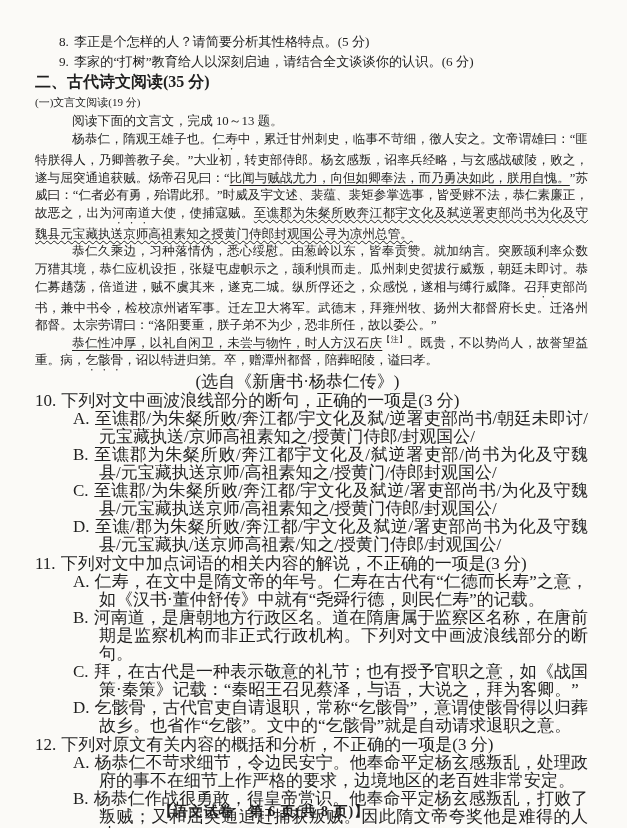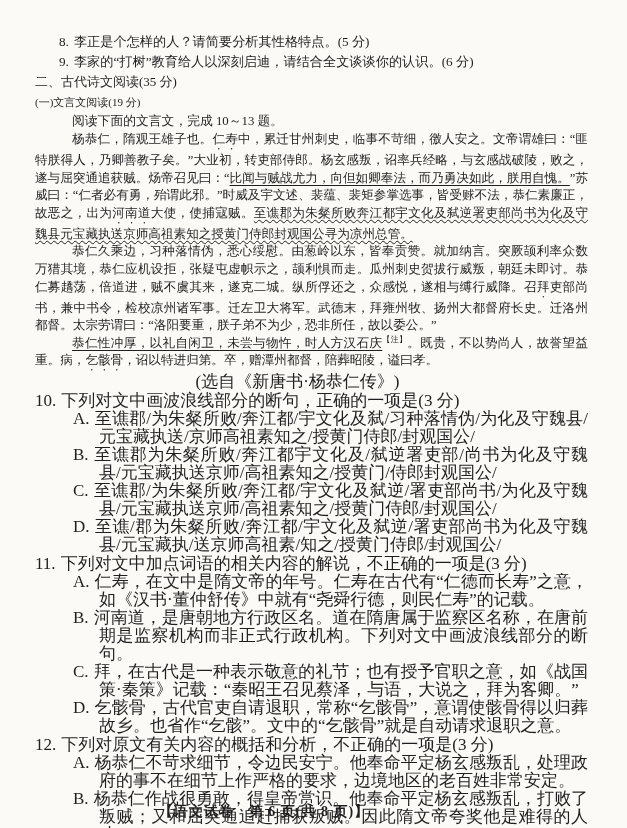--- a/index.html
+++ b/index.html
@@ -9,21 +9,21 @@
     font-family:"Liberation Serif","DejaVu Serif",serif;
     color:#1f1f1f;
     position:relative;
   }
   .page{
     position:absolute;left:0;top:0;width:627px;height:828px;
     padding:32px 39px 0 35px;box-sizing:border-box;
   }
   .topline{font-size:13.2px;line-height:20px;white-space:nowrap;margin-left:24px;}
   .topline .num{margin-right:5px;}
-  .section-title{font-weight:normal;font-size:13px;line-height:20px;}
+  .section-title{font-weight:bold;font-size:16px;line-height:20px;}
   .subsection-title{font-size:11px;line-height:20px;}
   .instruction{font-size:12.8px;line-height:19px;text-indent:37px;}
   .para{
     margin:0;font-size:12.6px;line-height:17.6px;
     text-align:justify;text-indent:37px;
   }
   .seg-n{}
   .seg-u{text-decoration:underline;text-decoration-thickness:1px;text-underline-offset:3px;}
   .seg-w{text-decoration:underline;text-decoration-style:wavy;text-decoration-thickness:1px;text-underline-offset:2px;}
   .seg-d{
@@ -73,21 +73,21 @@
   <p class="para"><span class="seg-u">恭仁性冲厚，以礼自闲卫，未尝与物忤，时人方汉石庆</span><span class="seg-sup">【注】</span><span class="seg-n">。既贵，不以势尚人，故誉望益重。病，</span><span class="seg-d">乞骸骨</span><span class="seg-n">，诏以特进归第。卒，赠潭州都督，陪葬昭陵，谥曰孝。</span></p>
 
   <div class="attribution">(选自《新唐书·杨恭仁传》)</div>
 
 
   <div class="question">
     <div class="stem">
       <span class="qnum">10.</span><span>下列对文中画波浪线部分的断句，正确的一项是(3 分)</span>
     </div>
     <div class="option">
-      <span class="opt-label">A.</span><span class="opt-text">至谯郡/为朱粲所败/奔江都/宇文化及弑/习种落情伪/为化及守魏县/元宝藏执送/京师高祖素知之/授黄门侍郎/封观国公/</span>
+      <span class="opt-label">A.</span><span class="opt-text">至谯郡/为朱粲所败/奔江都/宇文化及弑/逆署吏部尚书/朝廷未即讨/元宝藏执送/京师高祖素知之/授黄门侍郎/封观国公/</span>
     </div>
     <div class="option">
       <span class="opt-label">B.</span><span class="opt-text">至谯郡为朱粲所败/奔江都宇文化及/弑逆署吏部/尚书为化及守魏县/元宝藏执送京师/高祖素知之/授黄门/侍郎封观国公/</span>
     </div>
     <div class="option">
       <span class="opt-label">C.</span><span class="opt-text">至谯郡/为朱粲所败/奔江都/宇文化及弑逆/署吏部尚书/为化及守魏县/元宝藏执送京师/高祖素知之/授黄门侍郎/封观国公/</span>
     </div>
     <div class="option">
       <span class="opt-label">D.</span><span class="opt-text">至谯/郡为朱粲所败/奔江都/宇文化及弑逆/署吏部尚书为化及守魏县/元宝藏执/送京师高祖素/知之/授黄门侍郎/封观国公/</span>
     </div>

